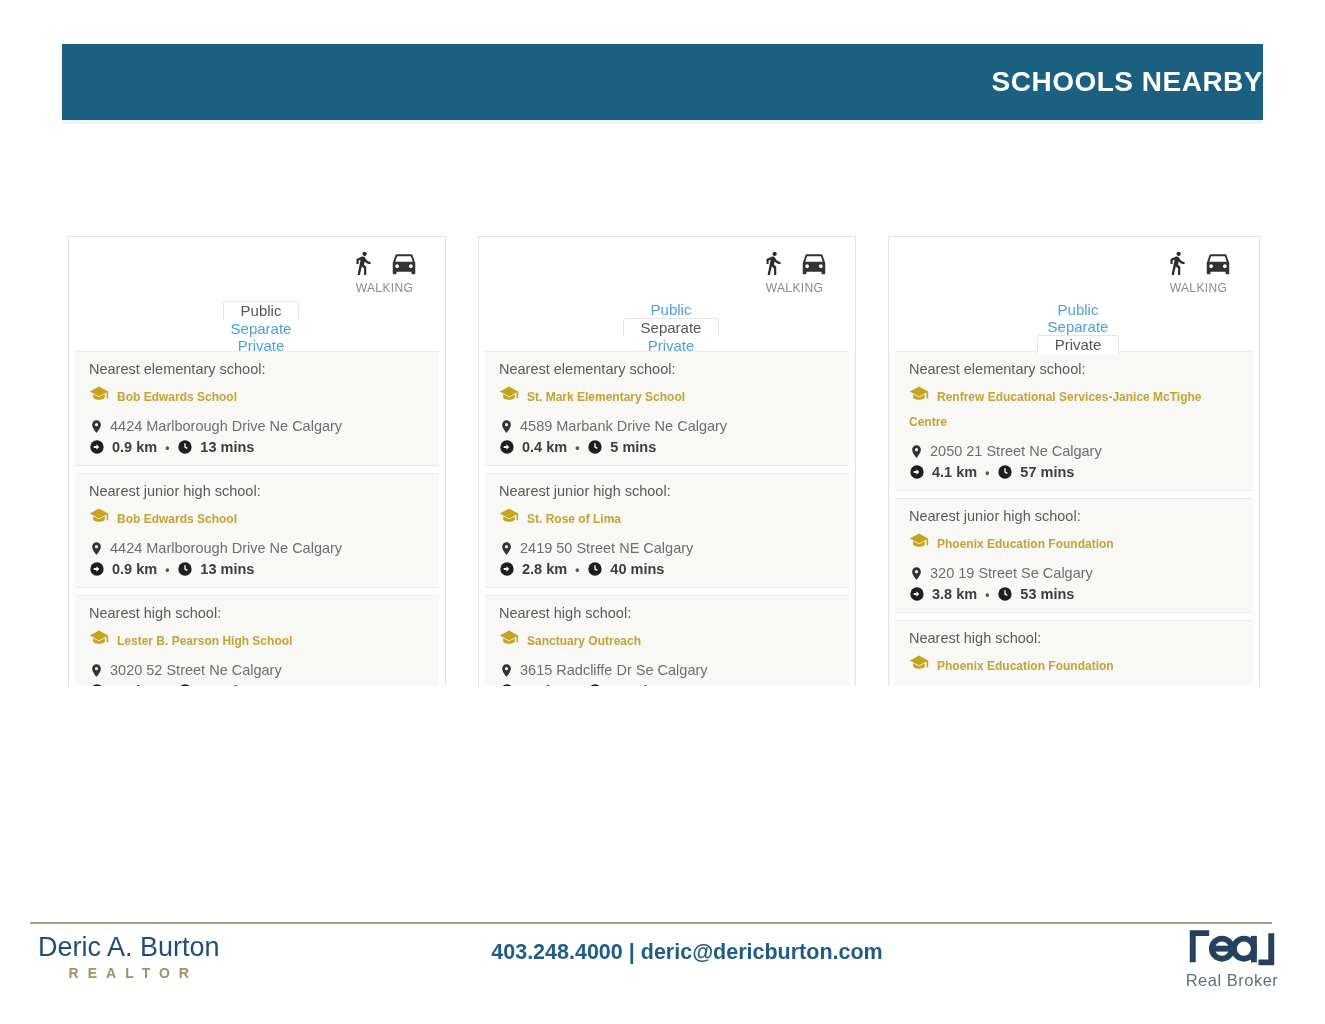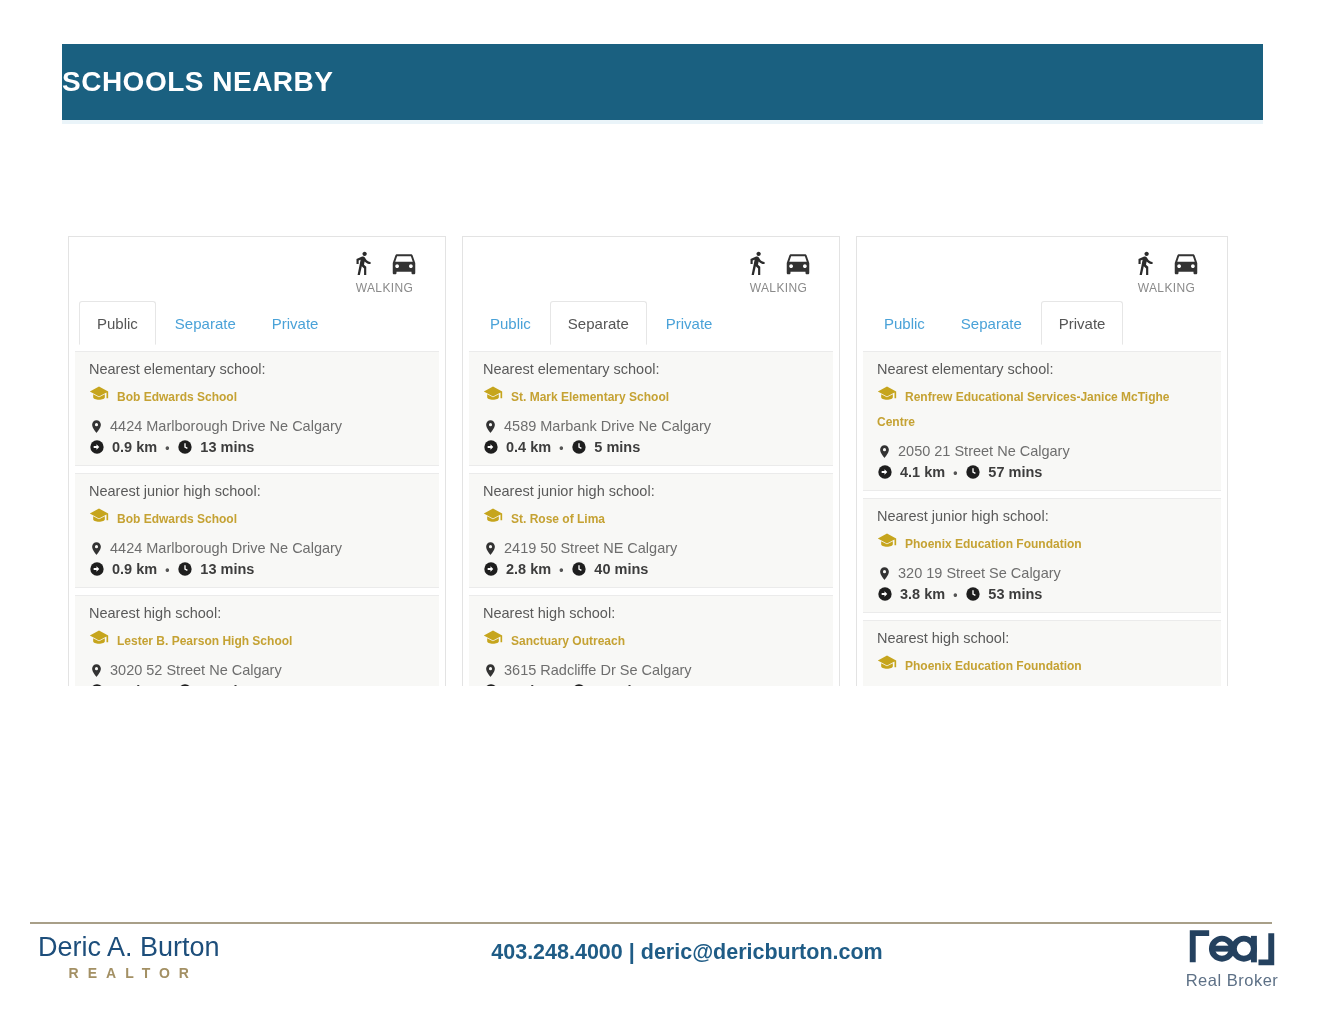--- a/index.html
+++ b/index.html
@@ -1,39 +1,39 @@
 <!DOCTYPE html>
 <html style="--header-bg: #1A6080; --accent-gold: #C6A51D; --school-name-gold: #C5A233; --tab-blue: #4AA2D8; --footer-navy: #1D4E7B; --contact-blue: #1F5C86; --realtor-tan: #A39064; --divider-tan: #A89F88; --logo-navy: #24415F; --broker-gray: #5D7086;"><head>
 <meta charset="utf-8">
 <style>
   html,body{margin:0;padding:0;background:#fff;}
   body{width:1325px;height:1024px;position:relative;overflow:hidden;
        font-family:"Liberation Sans","DejaVu Sans",sans-serif;-webkit-font-smoothing:antialiased;}
 
   
   .title-bar{position:absolute;left:62px;top:44px;width:1201px;height:76px;
-    background:var(--header-bg,#1A6080);display:flex;align-items:center;justify-content:flex-start;
+    background:var(--header-bg,#1A6080);display:flex;align-items:center;justify-content:flex-end;
     border-bottom:4px solid #eaf4f9;}
   .title-bar span{color:#fff;font-size:28px;font-weight:600;letter-spacing:0.5px;}
 
   
-  .cards{position:absolute;left:68px;top:236px;display:flex;gap:16px;}
+  .cards{position:absolute;left:68px;top:236px;display:flex;gap:32px;}
   .card{position:relative;width:378px;height:450px;border:1px solid #e3e3e3;border-bottom:none;
         background:#fff;overflow:hidden;box-sizing:border-box;}
   .card:last-child{width:372px;}
   .legend{position:absolute;top:-2px;left:16px;background:#fff;padding:0 14px 0 6px;
           display:flex;align-items:center;gap:11px;height:44px;margin-top:-21px;top:0;}
   .legend{position:absolute;top:-21px;}
   .badge{width:40px;height:40px;border-radius:11px;background:var(--accent-gold,#C6A51D);
          display:flex;align-items:center;justify-content:center;flex:0 0 auto;}
   .modes{position:absolute;top:11px;right:26px;text-align:center;}
   .modes-icons{display:flex;align-items:center;gap:13px;justify-content:center;}
   .mode-label{margin-top:3px;font-size:12px;color:#8a8a8a;letter-spacing:0.4px;}
 
-  .tabs{display:flex;align-items:center;height:44px;margin:64px 0 6px 10px;}
+  .tabs{display:flex;align-items:center;height:44px;margin:64px 0 6px 10px;flex-direction:column;}
   .tab{padding:0 17px;margin-right:2px;font-size:15px;color:var(--tab-blue,#4AA2D8);
        display:flex;align-items:center;height:44px;box-sizing:border-box;cursor:pointer;}
   .tab.active{background:#fff;border:1px solid #e6e6e6;border-bottom:1px solid #fff;
        border-radius:3px 3px 0 0;color:#555;}
 
   .sections{margin:0 6px;}
   .section{background:#f8f8f6;border-top:1px solid #ebebeb;border-bottom:1px solid #ebebeb;
            padding:9px 14px 10px;margin-bottom:7px;}
   .sec-label{font-size:14.5px;color:#5a5a5a;}
   .school-name{margin-top:7px;font-size:12px;font-weight:bold;

